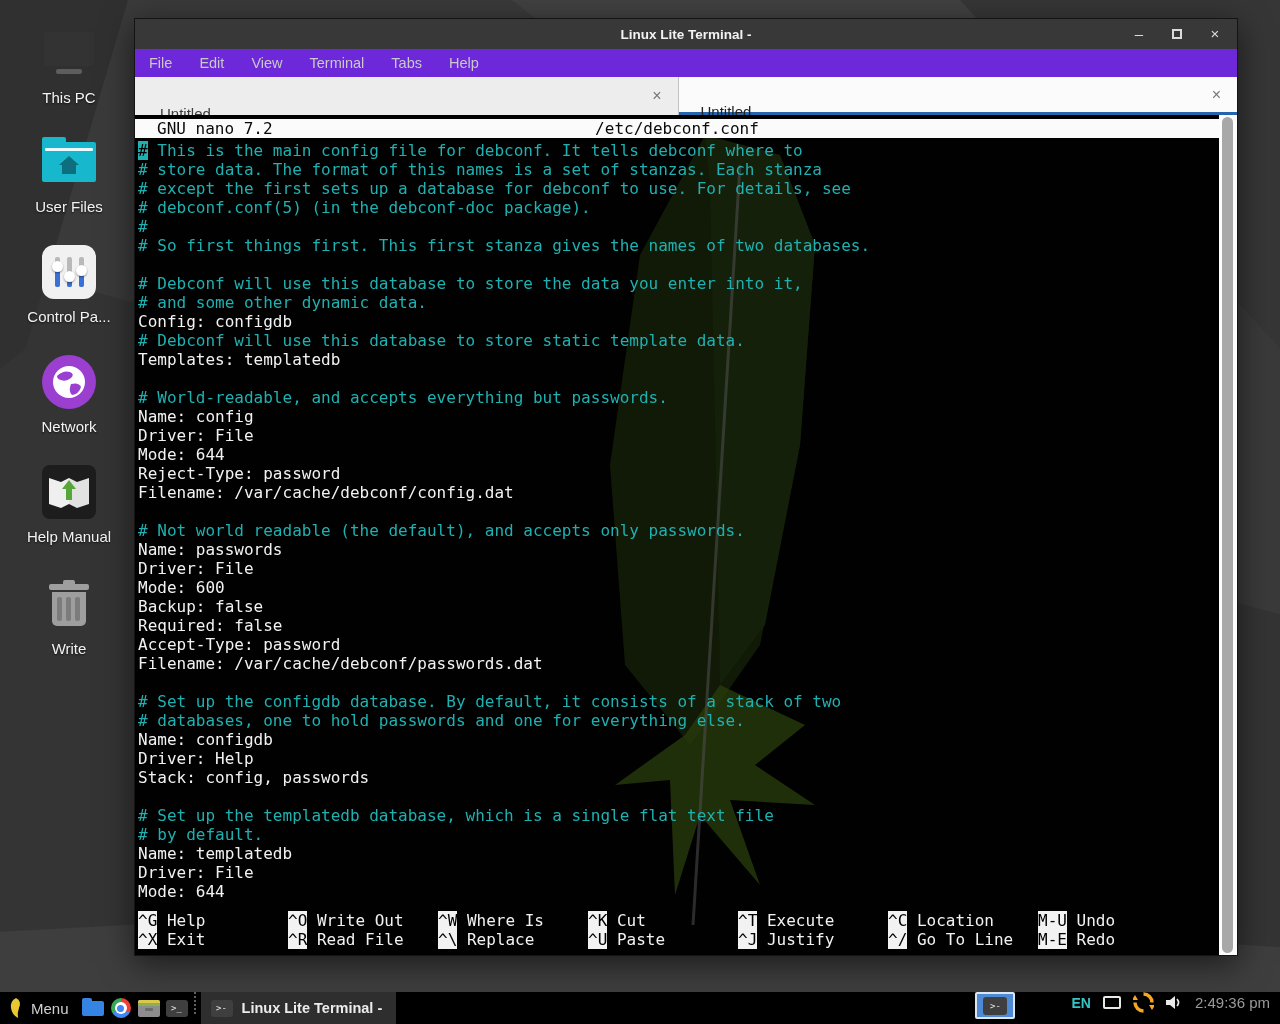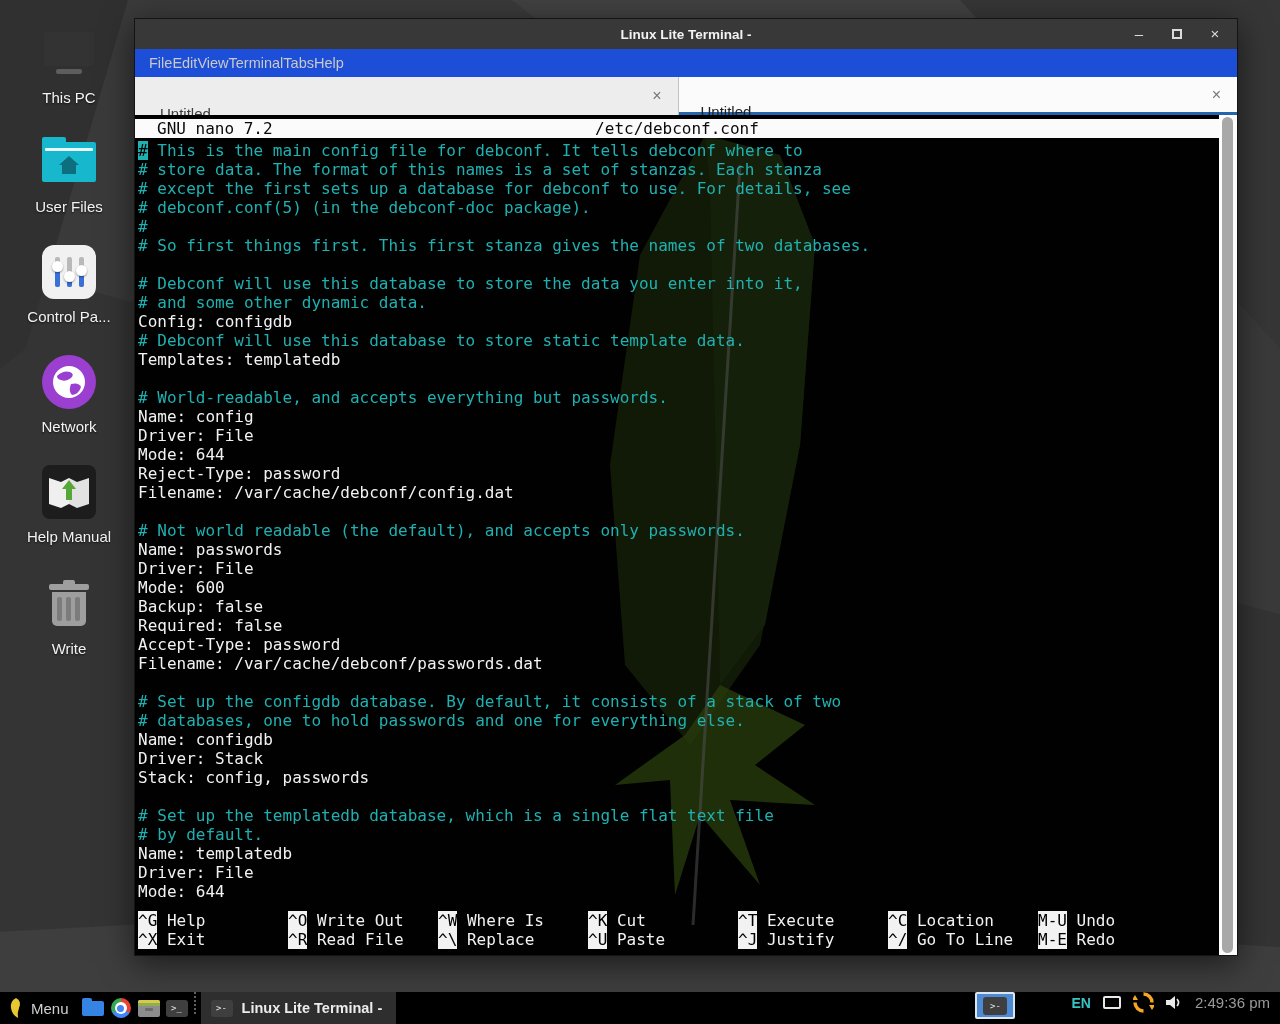--- a/index.html
+++ b/index.html
@@ -50,21 +50,21 @@
   .trash .can i { position:absolute; top:5px; width:5px; height:24px; background:#7c7c7c; border-radius:2px; }
   .trash .s1{left:5px;} .trash .s2{left:14px;} .trash .s3{left:23px;}
 
   
   .window { position:absolute; left:134px; top:18px; width:1104px; height:938px; background:#010101; border:1px solid #141414; box-shadow:0 8px 30px rgba(0,0,0,.55); z-index:3; display:flex; flex-direction:column; }
   .titlebar { height:30px; background:#383838; position:relative; display:flex; align-items:center; justify-content:center; flex:0 0 auto; }
   .titlebar .wtitle { color:#f2f2f2; font-size:13.5px; font-weight:bold; }
   .winctl { position:absolute; right:14px; top:0; height:30px; display:flex; align-items:center; gap:22px; }
   .winctl .btn { color:#dcdcdc; font-size:15px; width:16px; text-align:center; cursor:default; line-height:30px; }
   .winctl .maxbox { width:10px; height:10px; border:2px solid #dcdcdc; }
-  .menubar { height:28px; background:#1d4ed8; display:flex; align-items:center; padding-left:14px; flex:0 0 auto; }
+  .menubar { height:28px; background:#6d28d9; display:flex; align-items:center; padding-left:14px; gap:27px; flex:0 0 auto; }
   .menubar span { color:#c9c9c9; font-size:14.5px; }
 
   
   .tabbar { height:38px; display:flex; flex:0 0 auto; background:#d8d8d8; }
   .tab { position:relative; display:flex; align-items:center; height:38px; }
   .tab .tlbl { font-size:15px;margin-top:34px; }
   .tab .tclose { position:absolute; right:16px; color:#777; font-size:16px; }
   .tab1 { width:544px; background:#ededed; border-right:1px solid #c2c2c2; }
   .tab1 .tlbl { margin-left:25px; color:#3c3c3c; }
   .tab2 { width:559px; background:#fbfbfb; border-bottom:3px solid #2565ae; }
@@ -268,21 +268,21 @@
           <div class="line">Driver: File</div>
           <div class="line">Mode: 600</div>
           <div class="line">Backup: false</div>
           <div class="line">Required: false</div>
           <div class="line">Accept-Type: password</div>
           <div class="line">Filename: /var/cache/debconf/passwords.dat</div>
           <div class="line">&nbsp;</div>
           <div class="line c"># Set up the configdb database. By default, it consists of a stack of two</div>
           <div class="line c"># databases, one to hold passwords and one for everything else.</div>
           <div class="line">Name: configdb</div>
-          <div class="line">Driver: Stack</div>
+          <div class="line">Driver: Help</div>
           <div class="line">Stack: config, passwords</div>
           <div class="line">&nbsp;</div>
           <div class="line c"># Set up the templatedb database, which is a single flat text file</div>
           <div class="line c"># by default.</div>
           <div class="line">Name: templatedb</div>
           <div class="line">Driver: File</div>
           <div class="line">Mode: 644</div>
         </div>
       <div class="shortcuts" id="shortcuts">
           <div class="srow">

